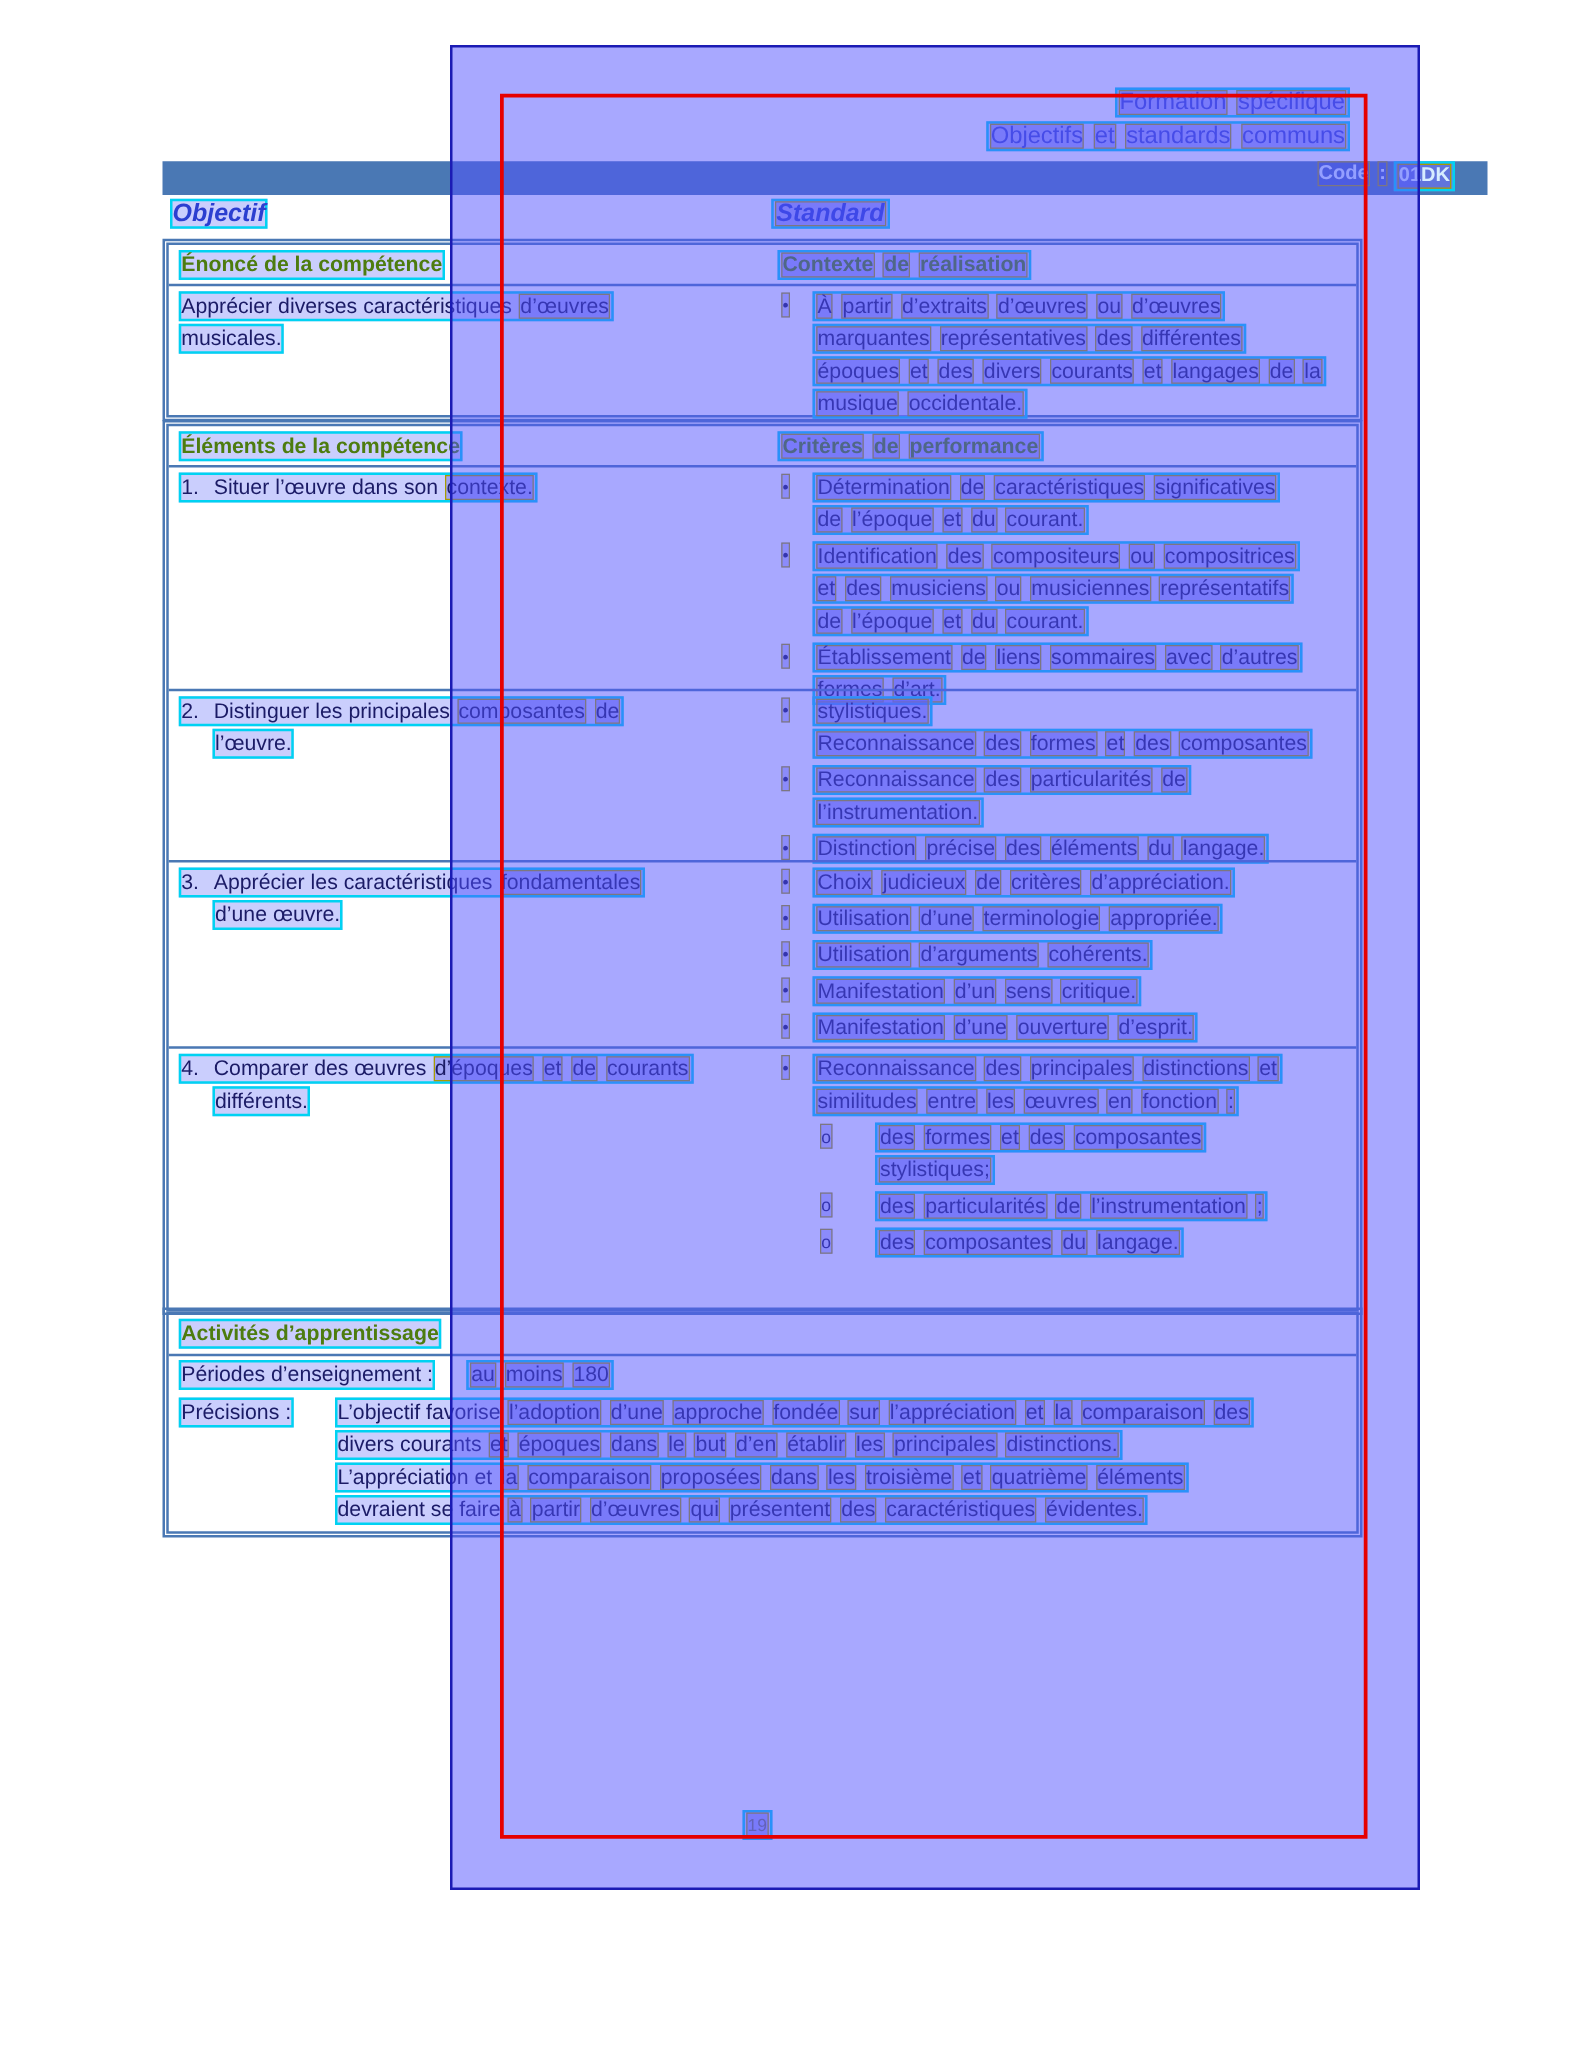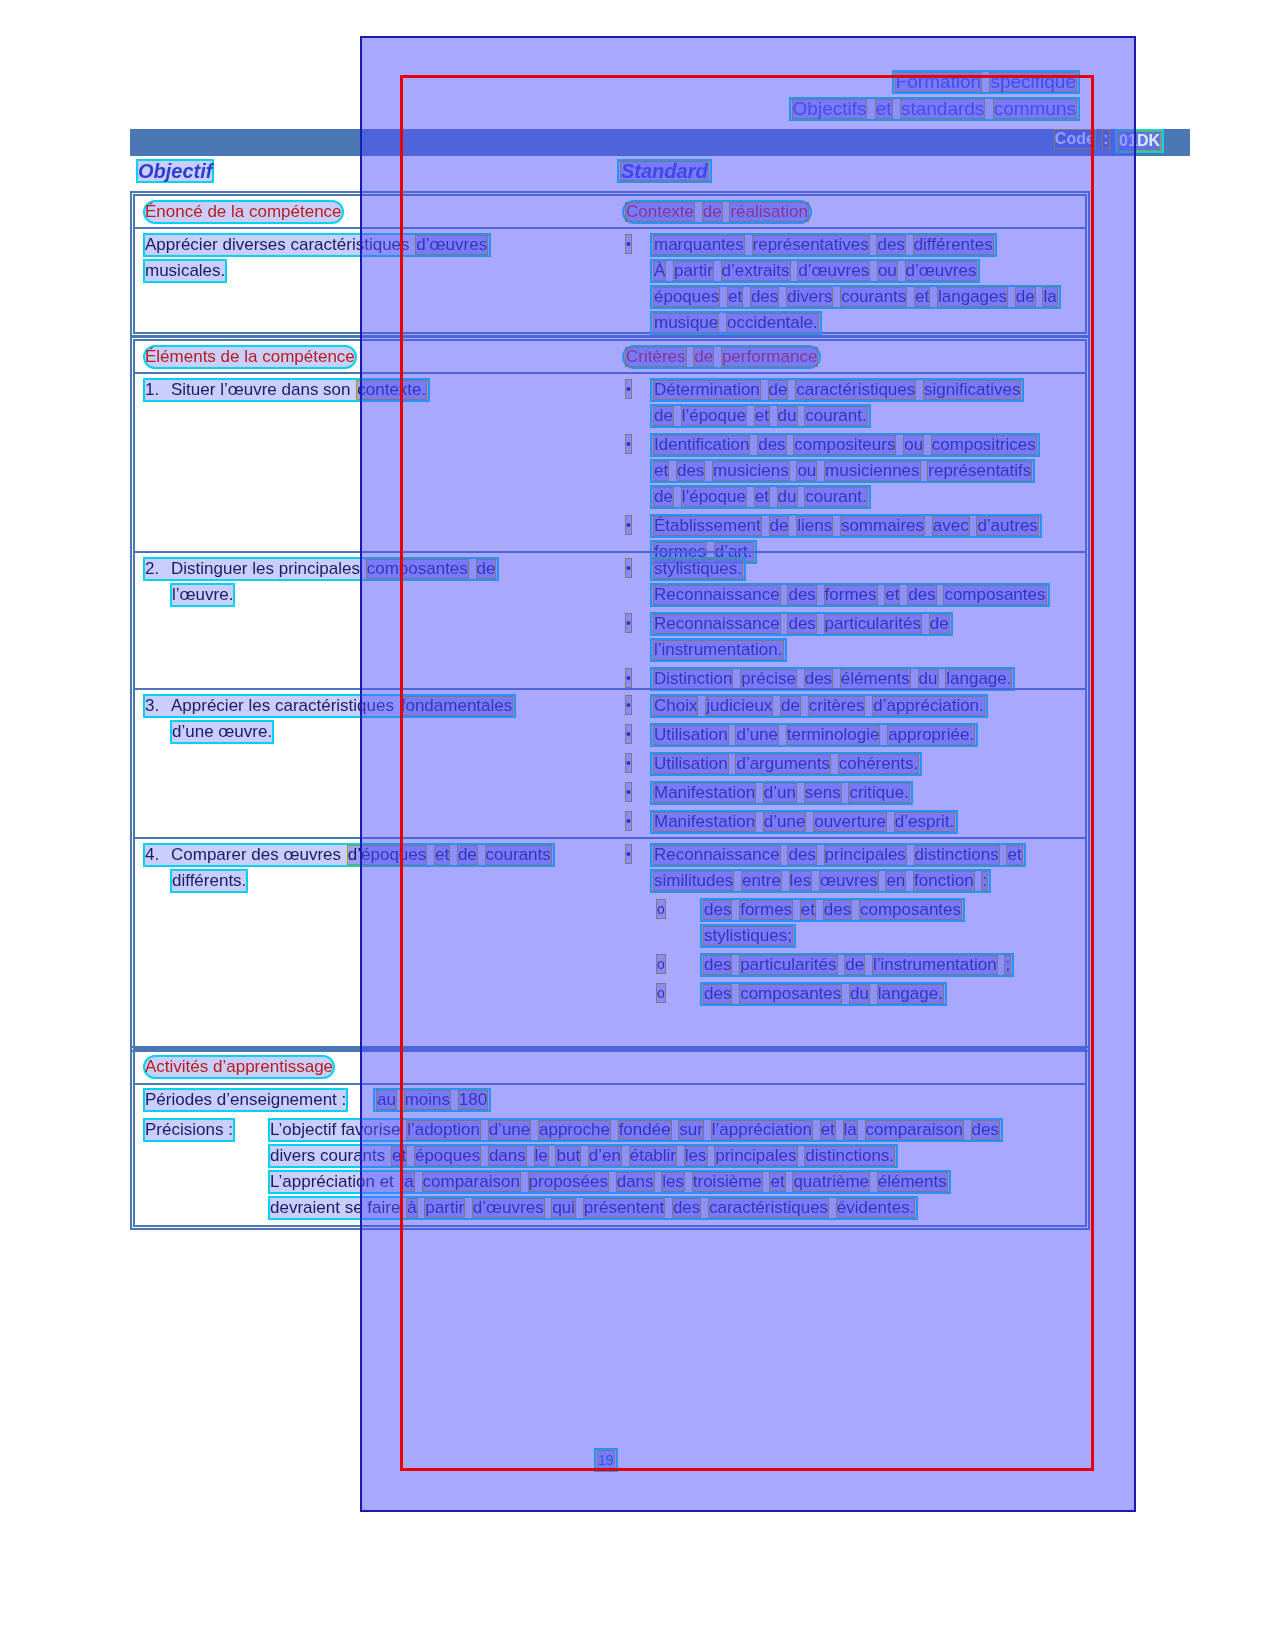--- a/index.html
+++ b/index.html
@@ -29,41 +29,41 @@
   .objectif{position:absolute;left:6px;}
   .standard{position:absolute;left:487px;}
 
   
   .tbl{position:absolute;left:0;width:960px;border:5px double #4a78b4;box-sizing:border-box;
        font-size:17px;}
   .t1{top:191px;} .t2{top:336px;} .t3{top:1046px;}
   .trow{position:relative;}
   .trow + .trow{border-top:2px solid #4a78b4;}
   .thead{min-height:31px;}
-  .bold{font-weight:normal;color:#b91c1c;border-radius:12px;}
+  .bold{font-weight:bold;color:#4d7c0f;}
   .cell-l{position:absolute;left:8px;top:4px;width:470px;}
   .cell-r{position:absolute;left:487px;top:4px;width:462px;}
   .line{margin-bottom:2px;}
   .num{display:inline-block;width:26px;}
   .t2 .left-line + .left-line{margin-left:27px;}
 
   
   .bullet-item{position:relative;padding-left:28px;margin-bottom:5px;}
   .bullet-item .marker{position:absolute;left:2px;top:1px;font-size:14px;color:#16165e;}
   .bullet-item.sub{margin-left:33px;padding-left:45px;}
   .bullet-item.sub .marker{left:0;}
 
   
   .act-row{display:flex;padding:3px 8px;justify-content:flex-end;}
   .act-label{width:125px;flex:none;}
   .act-label-wide{width:230px;flex:none;}
   .act-content{flex:1;}
 
   
-  .page-num{position:absolute;left:594px;top:1448px;font-size:14px;color:#0369a1;}
+  .page-num{position:absolute;left:594px;top:1448px;font-size:14px;color:#737373;}
 
   
   .overlay{position:absolute;left:360px;top:36px;width:772px;height:1472px;
            background:rgba(82,82,255,0.5);border:2px solid #1b1bb4;z-index:10;pointer-events:none;}
   .redrect{position:absolute;left:400px;top:75px;width:688px;height:1390px;
            border:3px solid #e60000;z-index:11;pointer-events:none;}
 </style>
 </head>
 <body>
 
@@ -91,22 +91,22 @@
         <div class="cell-r"><span class="lb bold" id="t1-hr"><span class="wb">Contexte</span> <span class="wb">de</span> <span class="wb">réalisation</span> </span></div>
       </div>
       <div class="trow" style="min-height:103px;">
         <div class="cell-l" id="t1-left">
             <div class="line left-line"><span class="lb">Apprécier diverses caractéristiques <span class="wb">d’œuvres</span> </span></div>
             <div class="line left-line"><span class="lb">musicales.</span></div>
           </div>
         <div class="cell-r" id="t1-right">
             <div class="bullet-item">
               <span class="wb marker">•</span>
+              <div class="line"><span class="lb"><span class="wb">À</span> <span class="wb">partir</span> <span class="wb">d’extraits</span> <span class="wb">d’œuvres</span> <span class="wb">ou</span> <span class="wb">d’œuvres</span> </span></div>
               <div class="line"><span class="lb"><span class="wb">marquantes</span> <span class="wb">représentatives</span> <span class="wb">des</span> <span class="wb">différentes</span> </span></div>
-              <div class="line"><span class="lb"><span class="wb">À</span> <span class="wb">partir</span> <span class="wb">d’extraits</span> <span class="wb">d’œuvres</span> <span class="wb">ou</span> <span class="wb">d’œuvres</span> </span></div>
               <div class="line"><span class="lb"><span class="wb">époques</span> <span class="wb">et</span> <span class="wb">des</span> <span class="wb">divers</span> <span class="wb">courants</span> <span class="wb">et</span> <span class="wb">langages</span> <span class="wb">de</span> <span class="wb">la</span> </span></div>
               <div class="line"><span class="lb"><span class="wb">musique</span> <span class="wb">occidentale.</span> </span></div>
             </div>
           </div>
       </div>
     </div>
 
     <div class="tbl t2">
       <div class="trow thead">
         <div class="cell-l"><span class="lb bold">Éléments de la compétence</span></div>

